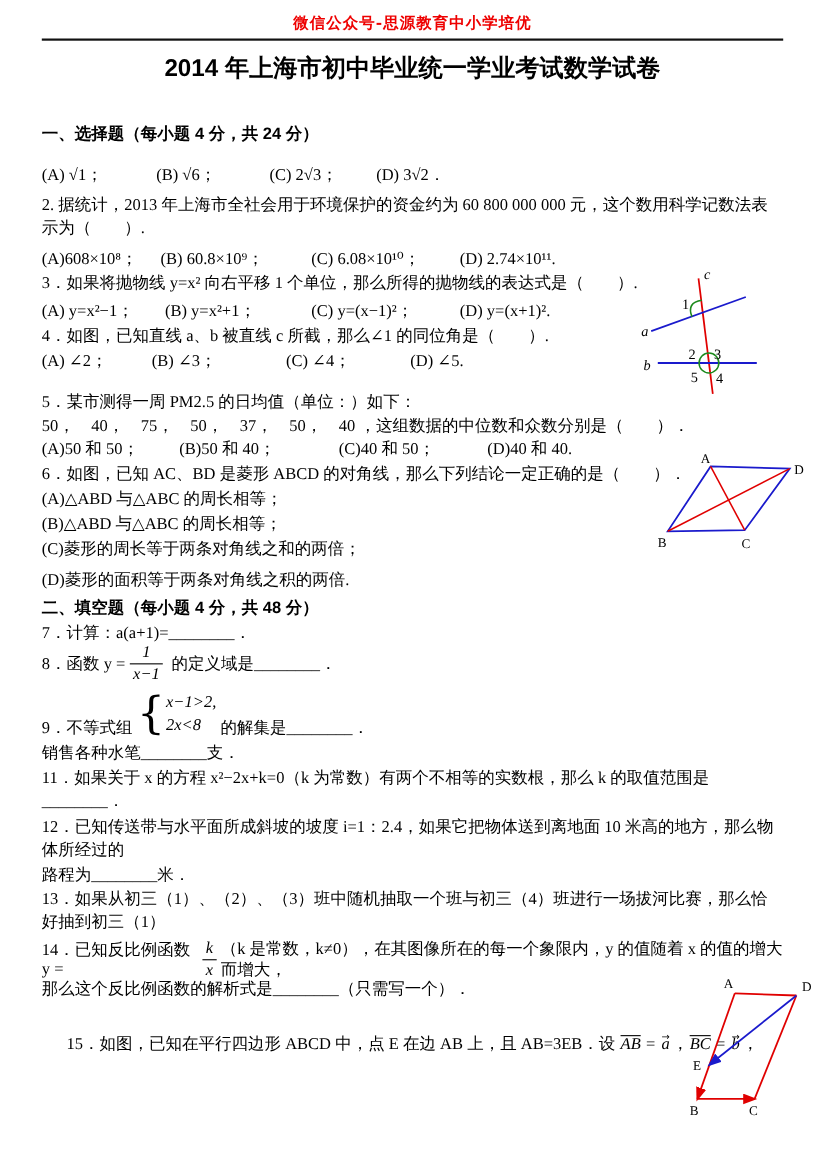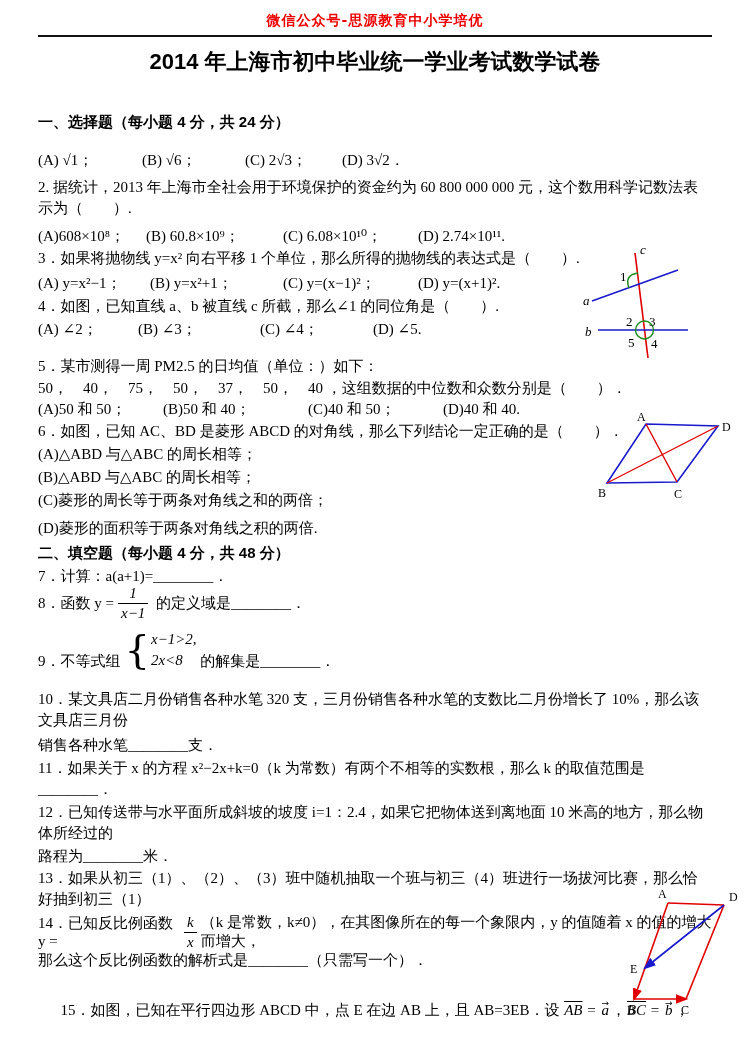--- a/index.html
+++ b/index.html
@@ -115,21 +115,20 @@
     <div class="sysline" style="margin-top:-2px">
       <span>9．不等式组</span>
       <span class="brace">{</span>
       <span class="sys">
         <span>x−1&gt;2,</span>
         <span>2x&lt;8</span>
       </span>
       <span> 的解集是________．</span>
     </div>
 
-    <div class="row" style="margin-top:18px">10．某文具店二月份销售各种水笔 320 支，三月份销售各种水笔的支数比二月份增长了 10%，那么该文具店三月份</div>
     <div class="row" style="margin-top:4px">销售各种水笔________支．</div>
 
     <div class="row" style="margin-top:2px">11．如果关于 x 的方程 x²−2x+k=0（k 为常数）有两个不相等的实数根，那么 k 的取值范围是________．</div>
 
     <div class="row" style="margin-top:2px">12．已知传送带与水平面所成斜坡的坡度 i=1：2.4，如果它把物体送到离地面 10 米高的地方，那么物体所经过的</div>
     <div class="row" style="margin-top:2px">路程为________米．</div>
 
     <div class="row" style="margin-top:1px">13．如果从初三（1）、（2）、（3）班中随机抽取一个班与初三（4）班进行一场拔河比赛，那么恰好抽到初三（1）</div>
 
     <div class="fracline" style="margin-top:0">

